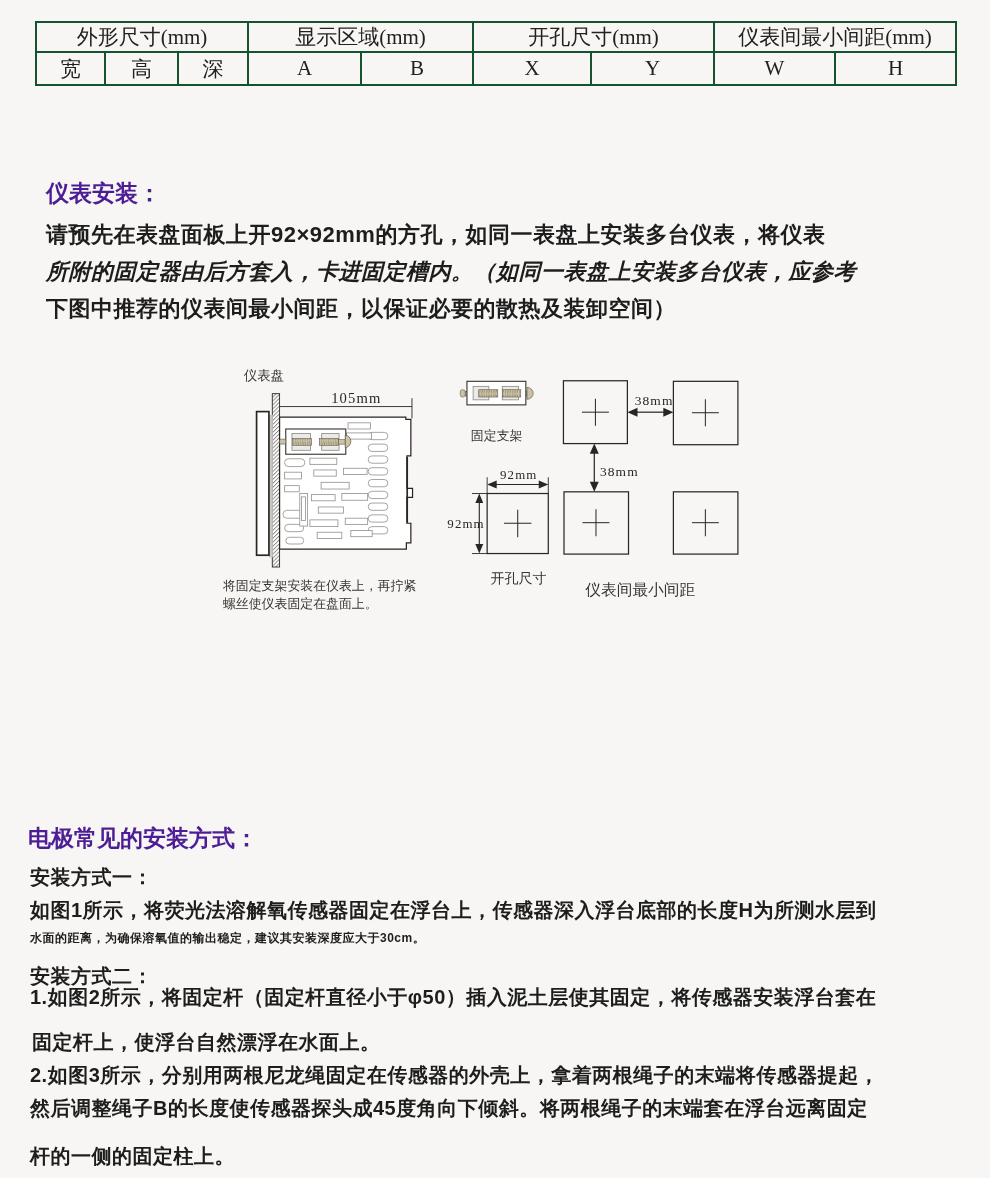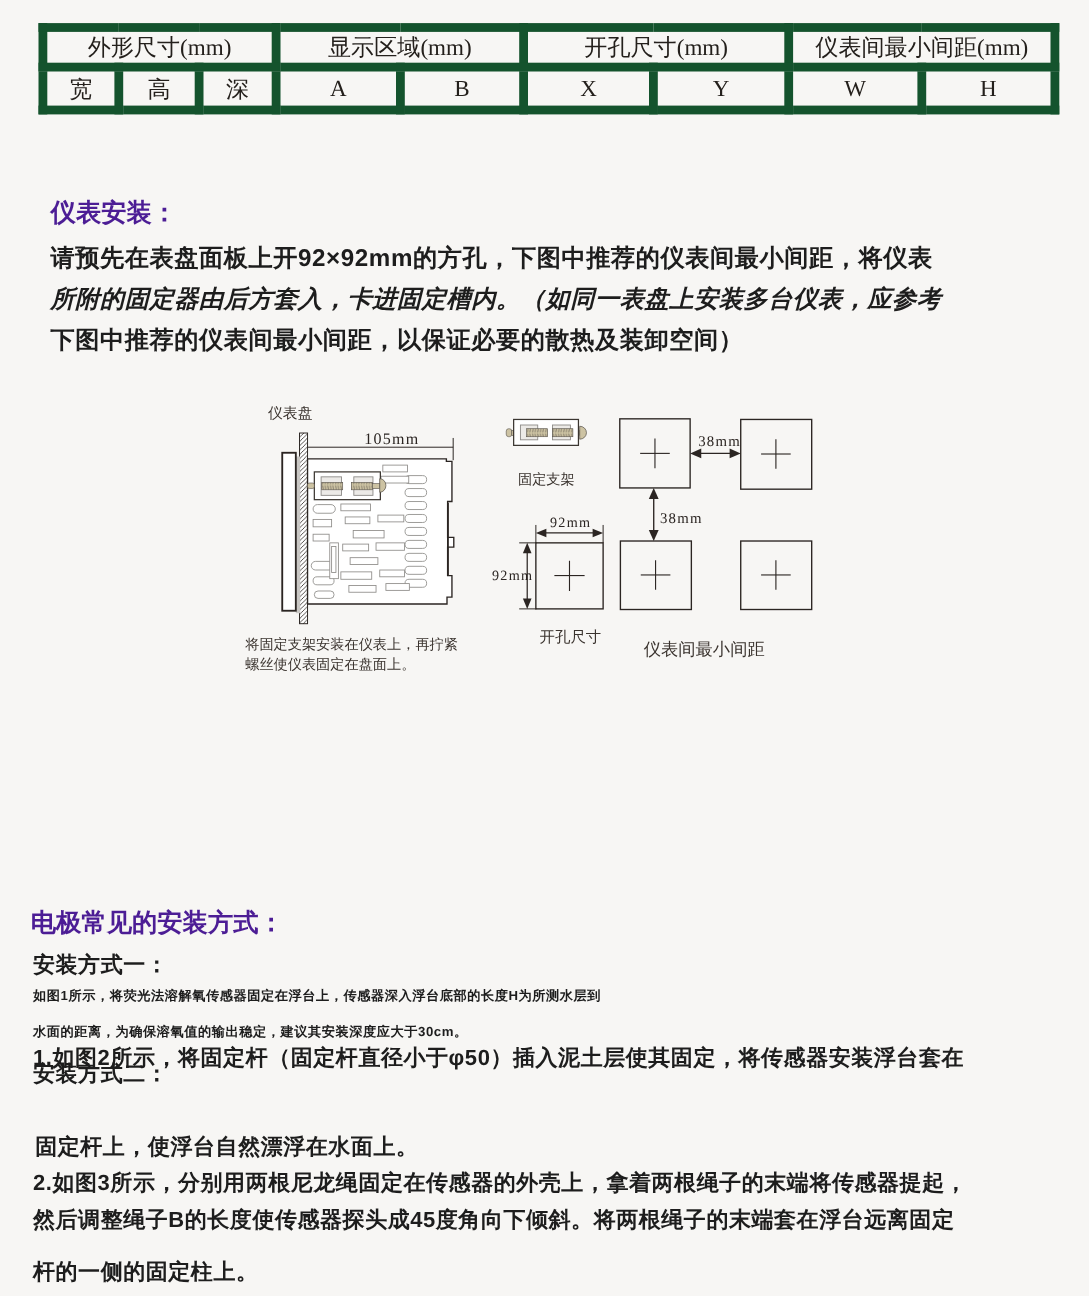--- a/index.html
+++ b/index.html
@@ -10,21 +10,21 @@
   }
   .abs{position:absolute;}
   
   table.spec{
     position:absolute;left:35px;top:21px;width:920px;
     border-collapse:collapse;table-layout:fixed;
     font-family:"Liberation Serif","DejaVu Serif",serif;
     color:#24201c;
   }
   table.spec th,table.spec td{
-    border:8px solid #14532d;text-align:center;vertical-align:middle;
+    border:2px solid #14532d;text-align:center;vertical-align:middle;
     font-weight:normal;font-size:21px;padding:0;
   }
   table.spec tr.r1 th{height:28px;}
   table.spec tr.r2 th{height:31px;}
   table.spec tr.r3 td{height:30px;}
   
   .h-bold{font-weight:700;color:#4c1d95;}
   .para{font-weight:600;color:#1d1d1d;letter-spacing:0.5px;white-space:nowrap;}
   svg text{
     font-family:"Liberation Serif","DejaVu Serif",serif;
@@ -62,21 +62,21 @@
     <th>B</th>
     <th>X</th>
     <th>Y</th>
     <th>W</th>
     <th>H</th>
   </tr>
 </tbody>
   </table>
 
 <div class="abs h-bold" style="left:46px;top:178px;font-size:23px;">仪表安装：</div>
-<div class="abs para" style="left:46px;top:220px;font-size:22px;">请预先在表盘面板上开92×92mm的方孔，下图中推荐的仪表间最小间距，将仪表</div>
+<div class="abs para" style="left:46px;top:220px;font-size:22px;">请预先在表盘面板上开92×92mm的方孔，如同一表盘上安装多台仪表，将仪表</div>
 <div class="abs para" style="left:46px;top:257px;font-size:22px;font-style:italic;">所附的固定器由后方套入，卡进固定槽内。（如同一表盘上安装多台仪表，应参考</div>
 <div class="abs para" style="left:46px;top:294px;font-size:22px;">下图中推荐的仪表间最小间距，以保证必要的散热及装卸空间）</div>
 
 <svg class="abs" style="left:0;top:360px;" width="990" height="460" viewBox="0 360 990 820">
   <defs>
     <pattern id="hatch" patternUnits="userSpaceOnUse" width="7" height="7">
       <path d="M0,7 L7,0" stroke="#2b2522" stroke-width="1.3"></path>
     </pattern>
     <pattern id="threadp" patternUnits="userSpaceOnUse" width="4.2" height="14">
       <rect width="4.2" height="14" fill="#cdc3a3"></rect>
@@ -216,20 +216,20 @@
     <polygon points="672,509 664,527 680,527" fill="#2b2522"></polygon>
     <polygon points="672,595 664,577 680,577" fill="#2b2522"></polygon>
   </g>
   <text class="dimtxt" x="682" y="566" font-size="24">38mm</text>
 
   <text x="656" y="779" font-size="28">仪表间最小间距</text>
 </svg>
 
 <div class="abs h-bold" style="left:28px;top:823px;font-size:23px;">电极常见的安装方式：</div>
 <div class="abs para" style="left:30px;top:864px;font-size:20px;">安装方式一：</div>
-<div class="abs para" style="left:30px;top:897px;font-size:12px;">如图1所示，将荧光法溶解氧传感器固定在浮台上，传感器深入浮台底部的长度H为所测水层到</div>
+<div class="abs para" style="left:30px;top:897px;font-size:20px;">如图1所示，将荧光法溶解氧传感器固定在浮台上，传感器深入浮台底部的长度H为所测水层到</div>
 <div class="abs para" style="left:30px;top:930px;font-size:12px;">水面的距离，为确保溶氧值的输出稳定，建议其安装深度应大于30cm。</div>
 <div class="abs para" style="left:30px;top:963px;font-size:20px;">安装方式二：</div>
-<div class="abs para" style="left:30px;top:948px;font-size:20px;">1.如图2所示，将固定杆（固定杆直径小于φ50）插入泥土层使其固定，将传感器安装浮台套在</div>
+<div class="abs para" style="left:30px;top:984px;font-size:20px;">1.如图2所示，将固定杆（固定杆直径小于φ50）插入泥土层使其固定，将传感器安装浮台套在</div>
 <div class="abs para" style="left:32px;top:1029px;font-size:20px;">固定杆上，使浮台自然漂浮在水面上。</div>
 <div class="abs para" style="left:30px;top:1062px;font-size:20px;">2.如图3所示，分别用两根尼龙绳固定在传感器的外壳上，拿着两根绳子的末端将传感器提起，</div>
 <div class="abs para" style="left:30px;top:1095px;font-size:20px;">然后调整绳子B的长度使传感器探头成45度角向下倾斜。将两根绳子的末端套在浮台远离固定</div>
 <div class="abs para" style="left:30px;top:1128px;font-size:20px;margin-top:15px;">杆的一侧的固定柱上。</div>
 
 </body></html>

